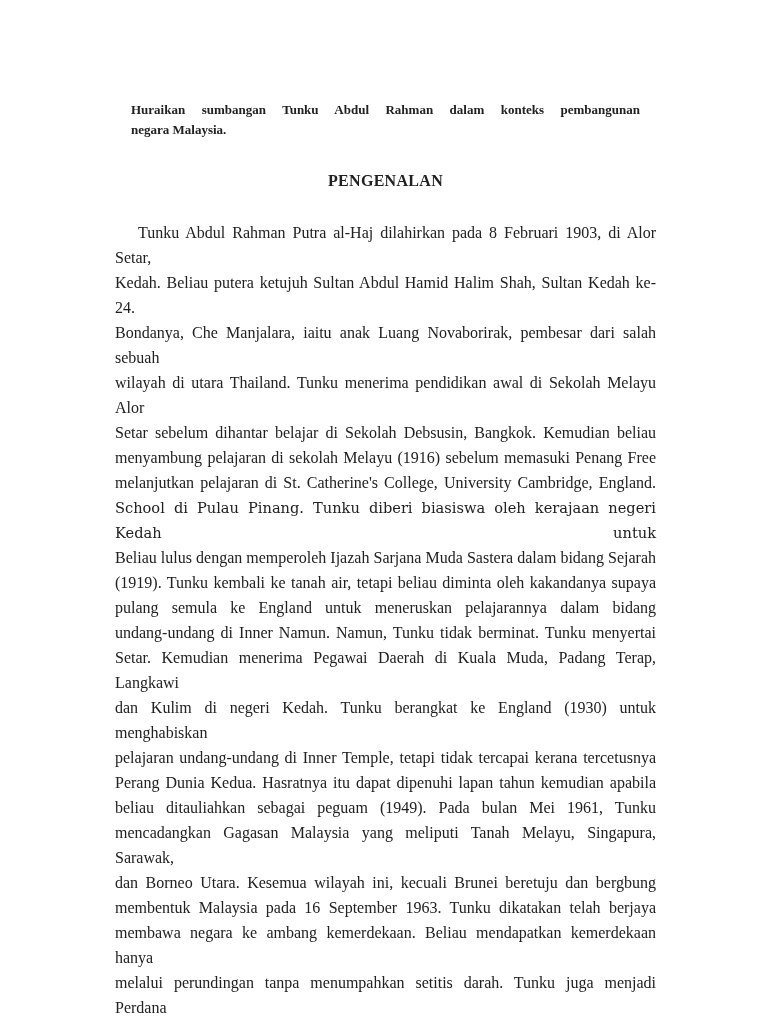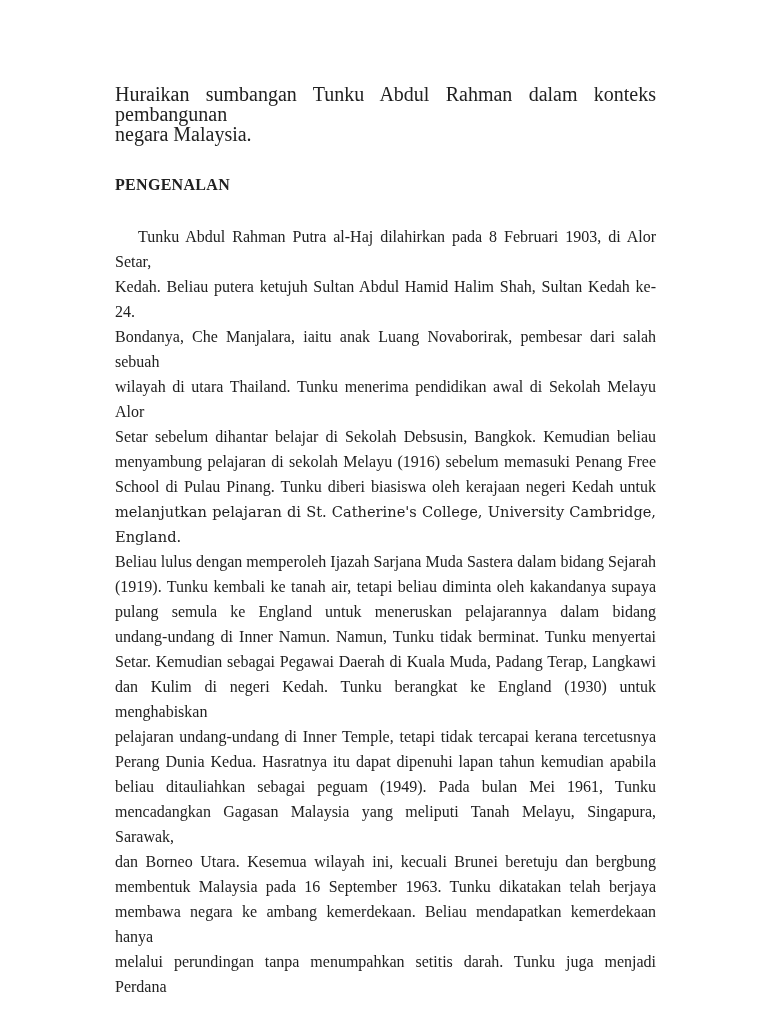--- a/index.html
+++ b/index.html
@@ -16,38 +16,39 @@
     color: #212121;
     overflow: hidden;
   }
   .content {
     position: absolute;
     left: 115px;
     top: 84px;
     width: 541px;
   }
   .title {
-    font-weight: normal;
-    font-size: 20px;
+    font-weight: bold;
+    font-size: 13px;
     line-height: 20px;
-    margin: 0;
+    margin: 16px;
   }
   .title .line {
     text-align: justify;
     text-align-last: justify;
   }
   .title .line:last-child {
     text-align-last: left;
   }
   .section-heading {
     font-weight: bold;
     font-size: 16px;
     line-height: 20px;
     letter-spacing: 0.3px;
     margin: 31px 0 0 0;
+    text-align: center;
   }
   .paragraph {
     font-size: 16px;
     line-height: 25px;
     margin-top: 29px;
   }
   .paragraph .line {
     text-align: justify;
     text-align-last: justify;
   }
@@ -77,27 +78,27 @@
 
     <div class="section-heading">PENGENALAN</div>
 
     <div class="paragraph">
         <div class="line">Tunku Abdul Rahman Putra al-Haj dilahirkan pada 8 Februari 1903, di Alor Setar,</div>
         <div class="line">Kedah. Beliau putera ketujuh Sultan Abdul Hamid Halim Shah, Sultan Kedah ke-24.</div>
         <div class="line">Bondanya, Che Manjalara, iaitu anak Luang Novaborirak, pembesar dari salah sebuah</div>
         <div class="line">wilayah di utara Thailand. Tunku menerima pendidikan awal di Sekolah Melayu Alor</div>
         <div class="line">Setar sebelum dihantar belajar di Sekolah Debsusin, Bangkok. Kemudian beliau</div>
         <div class="line">menyambung pelajaran di sekolah Melayu (1916) sebelum memasuki Penang Free</div>
+        <div class="line">melanjutkan pelajaran di St. Catherine's College, University Cambridge, England.</div>
         <div class="line">School di Pulau Pinang. Tunku diberi biasiswa oleh kerajaan negeri Kedah untuk</div>
-        <div class="line">melanjutkan pelajaran di St. Catherine's College, University Cambridge, England.</div>
         <div class="line">Beliau lulus dengan memperoleh Ijazah Sarjana Muda Sastera dalam bidang Sejarah</div>
         <div class="line">(1919). Tunku kembali ke tanah air, tetapi beliau diminta oleh kakandanya supaya</div>
         <div class="line">pulang semula ke England untuk meneruskan pelajarannya dalam bidang</div>
         <div class="line">undang-undang di Inner Namun. Namun, Tunku tidak berminat. Tunku menyertai</div>
-        <div class="line">Setar. Kemudian sebagai Pegawai Daerah di Kuala Muda, Padang Terap, Langkawi</div>
+        <div class="line">Setar. Kemudian menerima Pegawai Daerah di Kuala Muda, Padang Terap, Langkawi</div>
         <div class="line">dan Kulim di negeri Kedah. Tunku berangkat ke England (1930) untuk menghabiskan</div>
         <div class="line">pelajaran undang-undang di Inner Temple, tetapi tidak tercapai kerana tercetusnya</div>
         <div class="line">Perang Dunia Kedua. Hasratnya itu dapat dipenuhi lapan tahun kemudian apabila</div>
         <div class="line">beliau ditauliahkan sebagai peguam (1949). Pada bulan Mei 1961, Tunku</div>
         <div class="line">mencadangkan Gagasan Malaysia yang meliputi Tanah Melayu, Singapura, Sarawak,</div>
         <div class="line">dan Borneo Utara. Kesemua wilayah ini, kecuali Brunei beretuju dan bergbung</div>
         <div class="line">membentuk Malaysia pada 16 September 1963. Tunku dikatakan telah berjaya</div>
         <div class="line">membawa negara ke ambang kemerdekaan. Beliau mendapatkan kemerdekaan hanya</div>
         <div class="line">melalui perundingan tanpa menumpahkan setitis darah. Tunku juga menjadi Perdana</div>
       </div>

